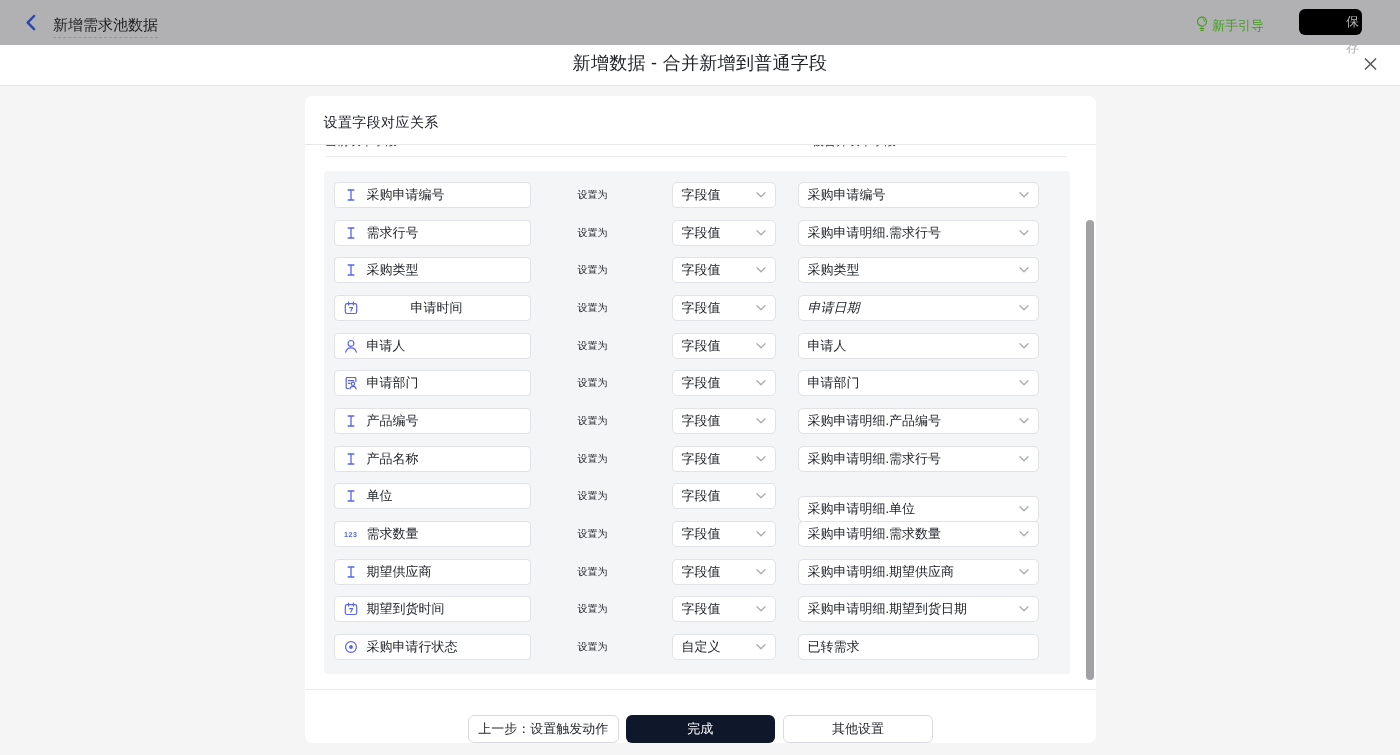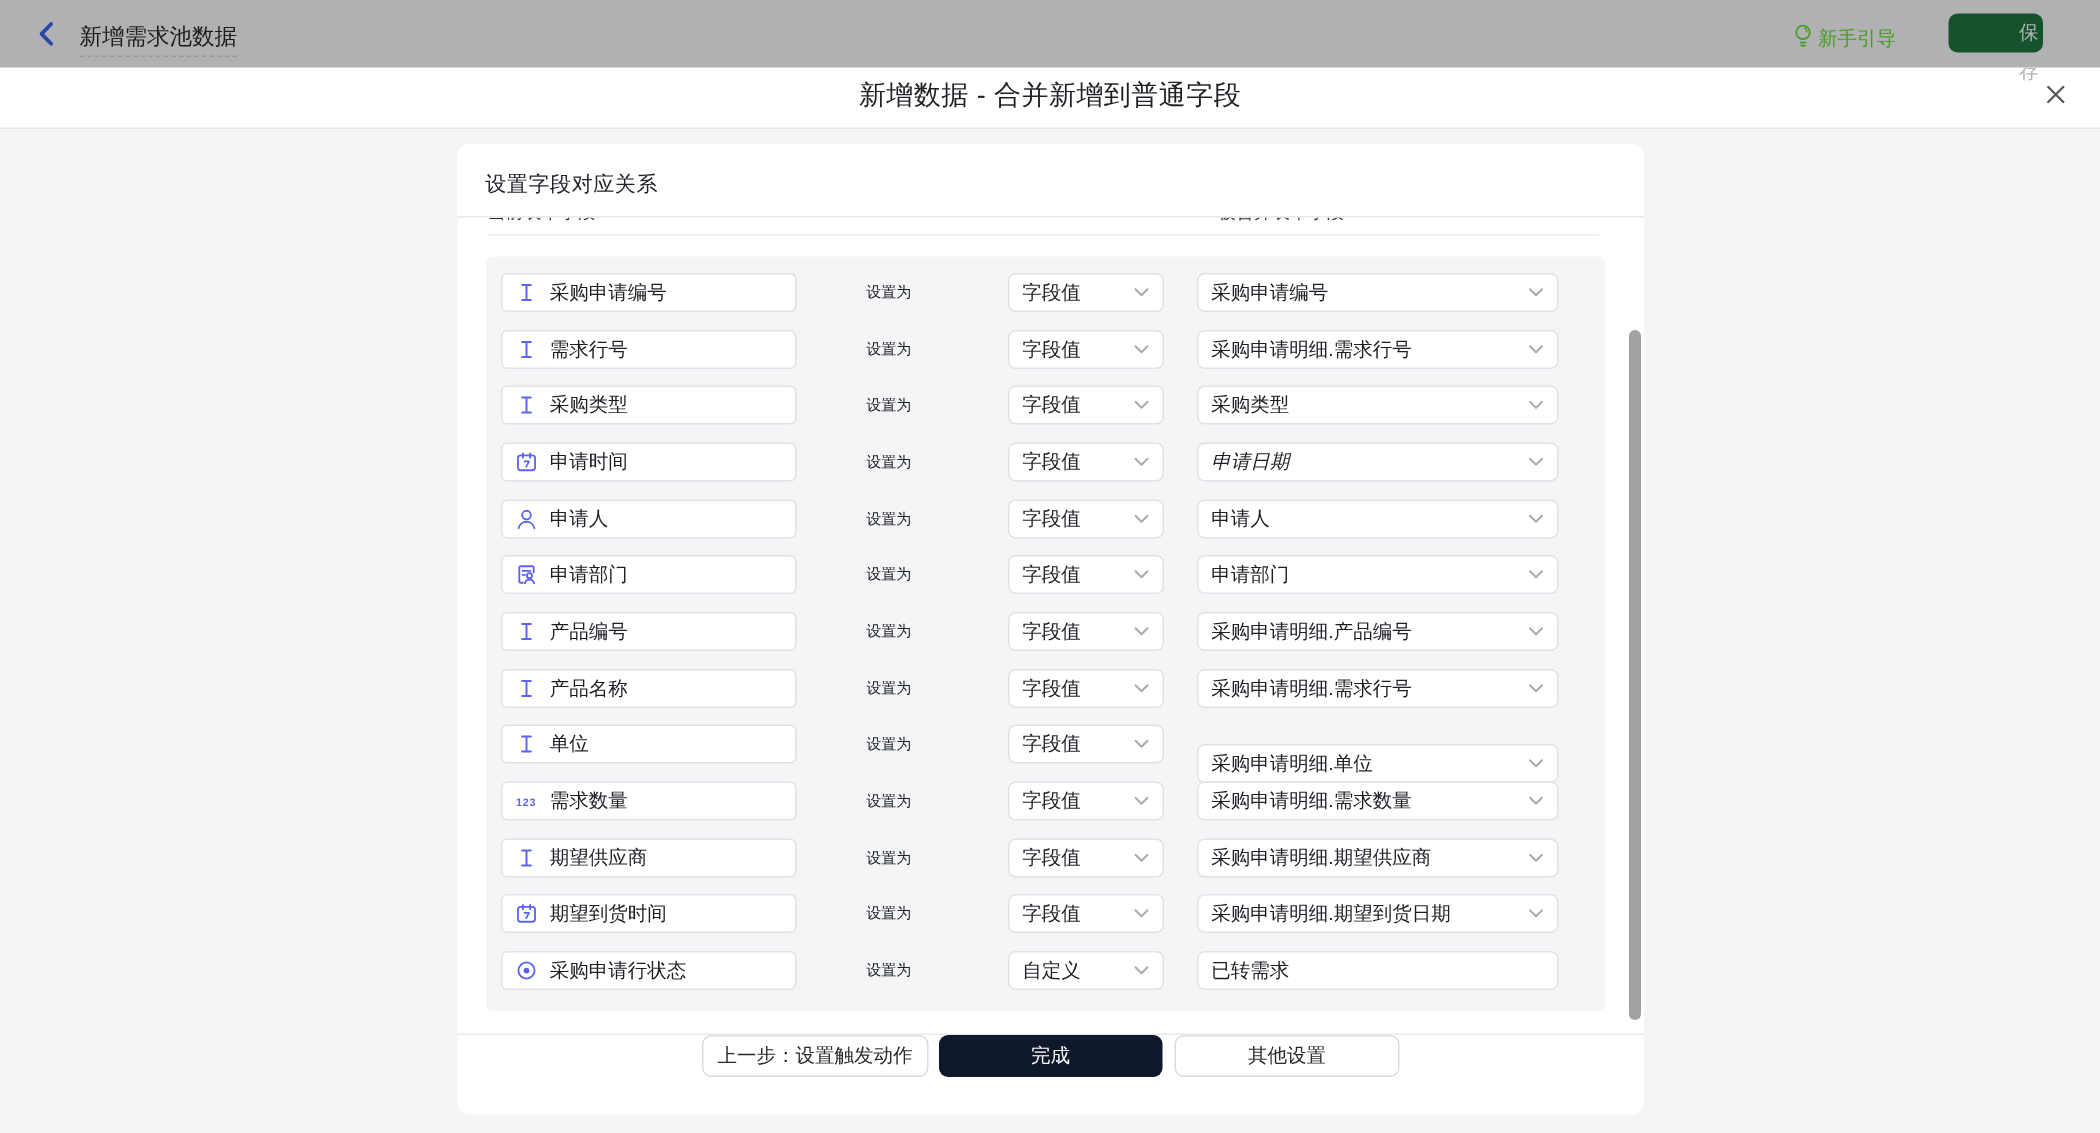--- a/index.html
+++ b/index.html
@@ -3,21 +3,21 @@
 <style>
 * { margin:0; padding:0; box-sizing:border-box; }
 html,body { width:1400px; height:755px; overflow:hidden; }
 body { font-family:"Liberation Sans", sans-serif; position:relative; background:#f5f5f6; }
 
 #topbar { position:absolute; left:0; top:0; width:1400px; height:45px; background:#b1b1b3; }
 #backarrow { position:absolute; left:25px; top:14px; }
 #tb-title { position:absolute; left:53px; top:17px; font-size:15px; line-height:16px; color:#1c1c1e; border-bottom:1px dashed #97989a; padding-bottom:4px; }
 #guide { position:absolute; left:1196px; top:16px; }
 #guide-txt { position:absolute; left:1212px; top:19px; font-size:13px; line-height:14px; color:#459e20; }
-#savebtn { position:absolute; left:1299px; top:9px; width:63px; height:26px; background:#14532d; border-radius:6px; color:#b4b4b6; font-size:13px; text-align:center; line-height:26px;padding-left:44px; }
+#savebtn { position:absolute; left:1299px; top:9px; width:63px; height:26px; background:#000000; border-radius:6px; color:#b4b4b6; font-size:13px; text-align:center; line-height:26px;padding-left:44px; }
 
 #mhead { position:absolute; left:0; top:45px; width:1400px; height:41px; background:#fff; border-bottom:1px solid #e4e5e7; }
 #mtitle { position:absolute; left:0; top:51px; width:1400px; text-align:center; font-size:18px; line-height:24px; color:#1d2025; font-weight:500; letter-spacing:0.3px; }
 #mclose { position:absolute; left:1364px; top:56px; }
 
 #card { position:absolute; left:304.5px; top:95.5px; width:791px; height:647px; background:#fff; border-radius:8px; }
 #cardtitle { position:absolute; left:323.5px; top:115px; font-size:14px; line-height:14px; color:#20232a; letter-spacing:0.4px; }
 #hdrline { position:absolute; left:304.5px; top:144.3px; width:791px; height:1px; background:#e7e8ea; }
 #colhdrL { position:absolute; left:325px; top:135px; font-size:12px; line-height:13px; color:#2a2d33; }
 #colhdrR { position:absolute; left:812px; top:135px; font-size:12px; line-height:13px; color:#2a2d33; }
@@ -31,21 +31,21 @@
 .setas { position:absolute; left:577.5px; width:40px; height:26px; font-size:10px; color:#1b1e24; display:flex; align-items:center; }
 .sel { position:absolute; height:26px; background:#fff; border:1px solid #e0e2e5; border-radius:5px; display:flex; align-items:center; }
 .s1 { left:671.5px; width:104px; }
 .s2 { left:797.5px; width:241.5px; }
 .rtxt2 { margin-left:9px; font-size:13px; color:#1b1e24; line-height:14px; flex:1; }
 .chev { margin-right:9px; flex-shrink:0; }
 
 #sbar { position:absolute; left:1085.5px; top:220px; width:8px; height:460px; background:#a2a2a4; border-radius:4px; }
 
 #ftline { position:absolute; left:304.5px; top:688.5px; width:791px; height:1px; background:#e9eaec; }
-.fbtn { position:absolute; top:690px; height:28px; border-radius:6px; font-size:13px; display:flex; align-items:center; justify-content:center; }
+.fbtn { position:absolute; top:715px; height:28px; border-radius:6px; font-size:13px; display:flex; align-items:center; justify-content:center; }
 #fb1 { left:468px; width:150.5px; background:#fff; border:1px solid #d9dbde; color:#27292e; }
 #fb2 { left:625.5px; width:149.5px; background:#0f172a; color:#fff; }
 #fb3 { left:783px; width:150px; background:#fff; border:1px solid #d9dbde; color:#27292e; }
 </style></head>
 <body>
 <div id="mhead"></div>
 <div id="mtitle">新增数据 - 合并新增到普通字段</div>
 <div id="mclose"><svg width="13" height="12" viewBox="0 0 13 12" fill="none">
       <path d="M1 0.5 L12 11.5 M12 0.5 L1 11.5" stroke="#55595e" stroke-width="1.5"></path>
     </svg></div>
@@ -113,21 +113,21 @@
     <svg class="chev" width="10" height="6" viewBox="0 0 10 6" fill="none">
       <path d="M1 0.8 L5 4.8 L9 0.8" stroke="#a8abae" stroke-width="1.3" stroke-linecap="round" stroke-linejoin="round"></path>
     </svg>
   </div>
 <div class="sel s2" style="top:257.3px;">
     <span class="rtxt2">采购类型</span>
     <svg class="chev" width="10" height="6" viewBox="0 0 10 6" fill="none">
       <path d="M1 0.8 L5 4.8 L9 0.8" stroke="#a8abae" stroke-width="1.3" stroke-linecap="round" stroke-linejoin="round"></path>
     </svg>
   </div>
-<div class="ibox" style="left:333.5px;top:295.0px;width:197px;">
+<div class="ibox" style="left:333.5px;top:295.0px;width:197px;gap:44px;">
     <span class="ric">
       <svg width="14" height="14" viewBox="0 0 14 14" fill="none">
         <rect x="1.3" y="2.6" width="11.4" height="9.9" rx="1.8" stroke="#5b63ea" stroke-width="1.2"></rect>
         <path d="M4.6 1.2 V4.1 M9.4 1.2 V4.1" stroke="#5b63ea" stroke-width="1.2" stroke-linecap="round"></path>
         <path d="M5.2 6.6 H8.7 L6.6 10.6" stroke="#5b63ea" stroke-width="1.1" stroke-linejoin="round"></path>
       </svg>
     </span>
     <span class="rtxt">申请时间</span>
   </div>
 <div class="setas" style="top:295.0px;">设置为</div>

